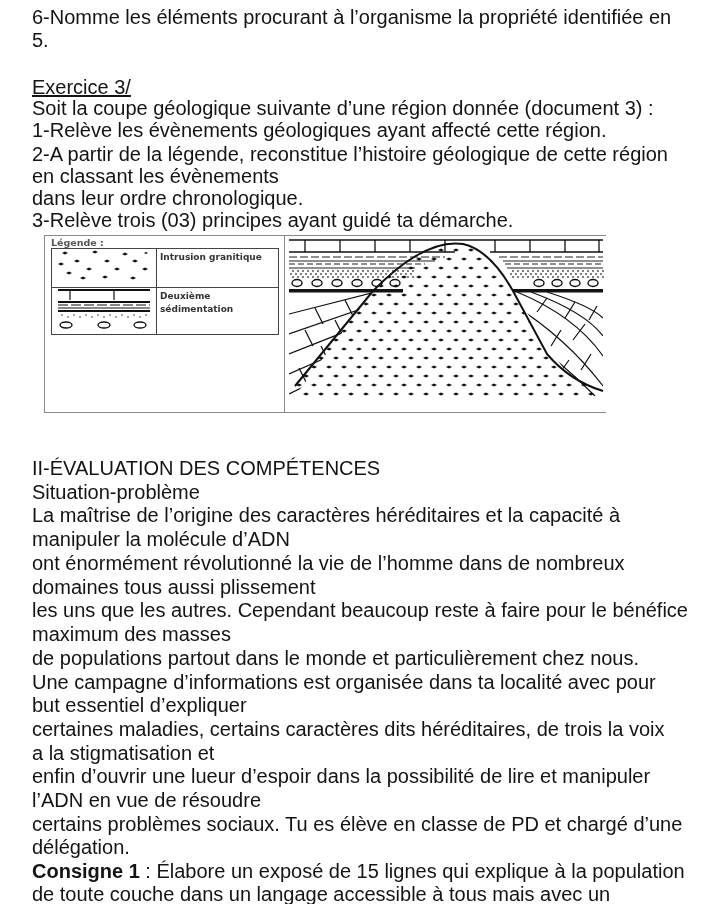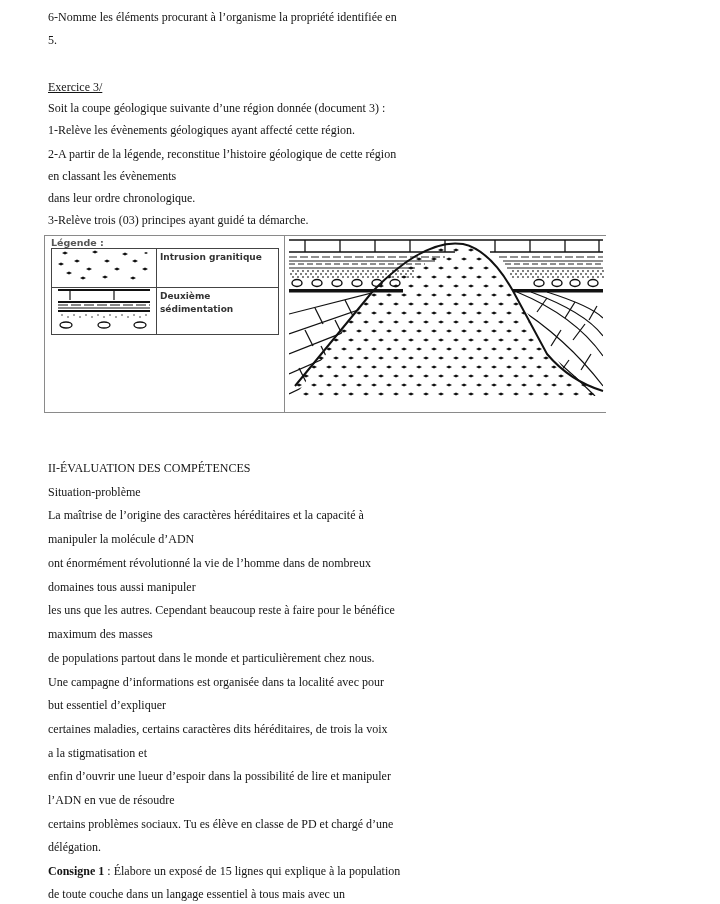--- a/index.html
+++ b/index.html
@@ -1,22 +1,22 @@
 <!DOCTYPE html>
 <html><head>
 <meta charset="utf-8">
 <style>
   html, body { margin: 0; padding: 0; background: #ffffff; }
   body {
     width: 720px; height: 904px; overflow: hidden; position: relative;
     font-family: "Liberation Sans", sans-serif; color: #111111;
   }
   .line {
-    position: absolute; left: 48px; font-size: 12px; line-height: 22px;
-    white-space: nowrap; color: #141414; font-family: Liberation Serif, serif;
+    position: absolute; left: 32px; font-size: 20px; line-height: 22px;
+    white-space: nowrap; color: #141414;
   }
   .underline { text-decoration: underline; }
   .bold { font-weight: bold; }
   .figure {
     position: absolute; left: 44px; top: 235px; width: 562px; height: 178px; font-weight: bold;
   }
   .legend-box {
     position: absolute; left: 0; top: 0; width: 240px; height: 176px;
     border: 1.5px solid #8a8a8a; background: #fff;
   }
@@ -712,27 +712,27 @@
     </svg>
   </div>
 </div>
 
 <div>
   <div class="line" style="top:457px">II-ÉVALUATION DES COMPÉTENCES</div>
   <div class="line" style="top:481px">Situation-problème</div>
   <div class="line" style="top:504px">La maîtrise de l’origine des caractères héréditaires et la capacité à</div>
   <div class="line" style="top:528px">manipuler la molécule d’ADN</div>
   <div class="line" style="top:552px">ont énormément révolutionné la vie de l’homme dans de nombreux</div>
-  <div class="line" style="top:576px">domaines tous aussi manipuler</div>
+  <div class="line" style="top:576px">domaines tous aussi plissement</div>
   <div class="line" style="top:599px">les uns que les autres. Cependant beaucoup reste à faire pour le bénéfice</div>
   <div class="line" style="top:623px">maximum des masses</div>
   <div class="line" style="top:647px">de populations partout dans le monde et particulièrement chez nous.</div>
   <div class="line" style="top:671px">Une campagne d’informations est organisée dans ta localité avec pour</div>
   <div class="line" style="top:694px">but essentiel d’expliquer</div>
   <div class="line" style="top:718px">certaines maladies, certains caractères dits héréditaires, de trois la voix</div>
   <div class="line" style="top:742px">a la stigmatisation et</div>
   <div class="line" style="top:765px">enfin d’ouvrir une lueur d’espoir dans la possibilité de lire et manipuler</div>
   <div class="line" style="top:789px">l’ADN en vue de résoudre</div>
   <div class="line" style="top:813px">certains problèmes sociaux. Tu es élève en classe de PD et chargé d’une</div>
   <div class="line" style="top:836px">délégation.</div>
   <div class="line" style="top:860px"><span class="bold">Consigne 1</span><span> : Élabore un exposé de 15 lignes qui explique à la population</span></div>
-  <div class="line" style="top:883px">de toute couche dans un langage essentiel à tous mais avec un</div>
+  <div class="line" style="top:883px">de toute couche dans un langage accessible à tous mais avec un</div>
 </div>
 
 </body></html>

